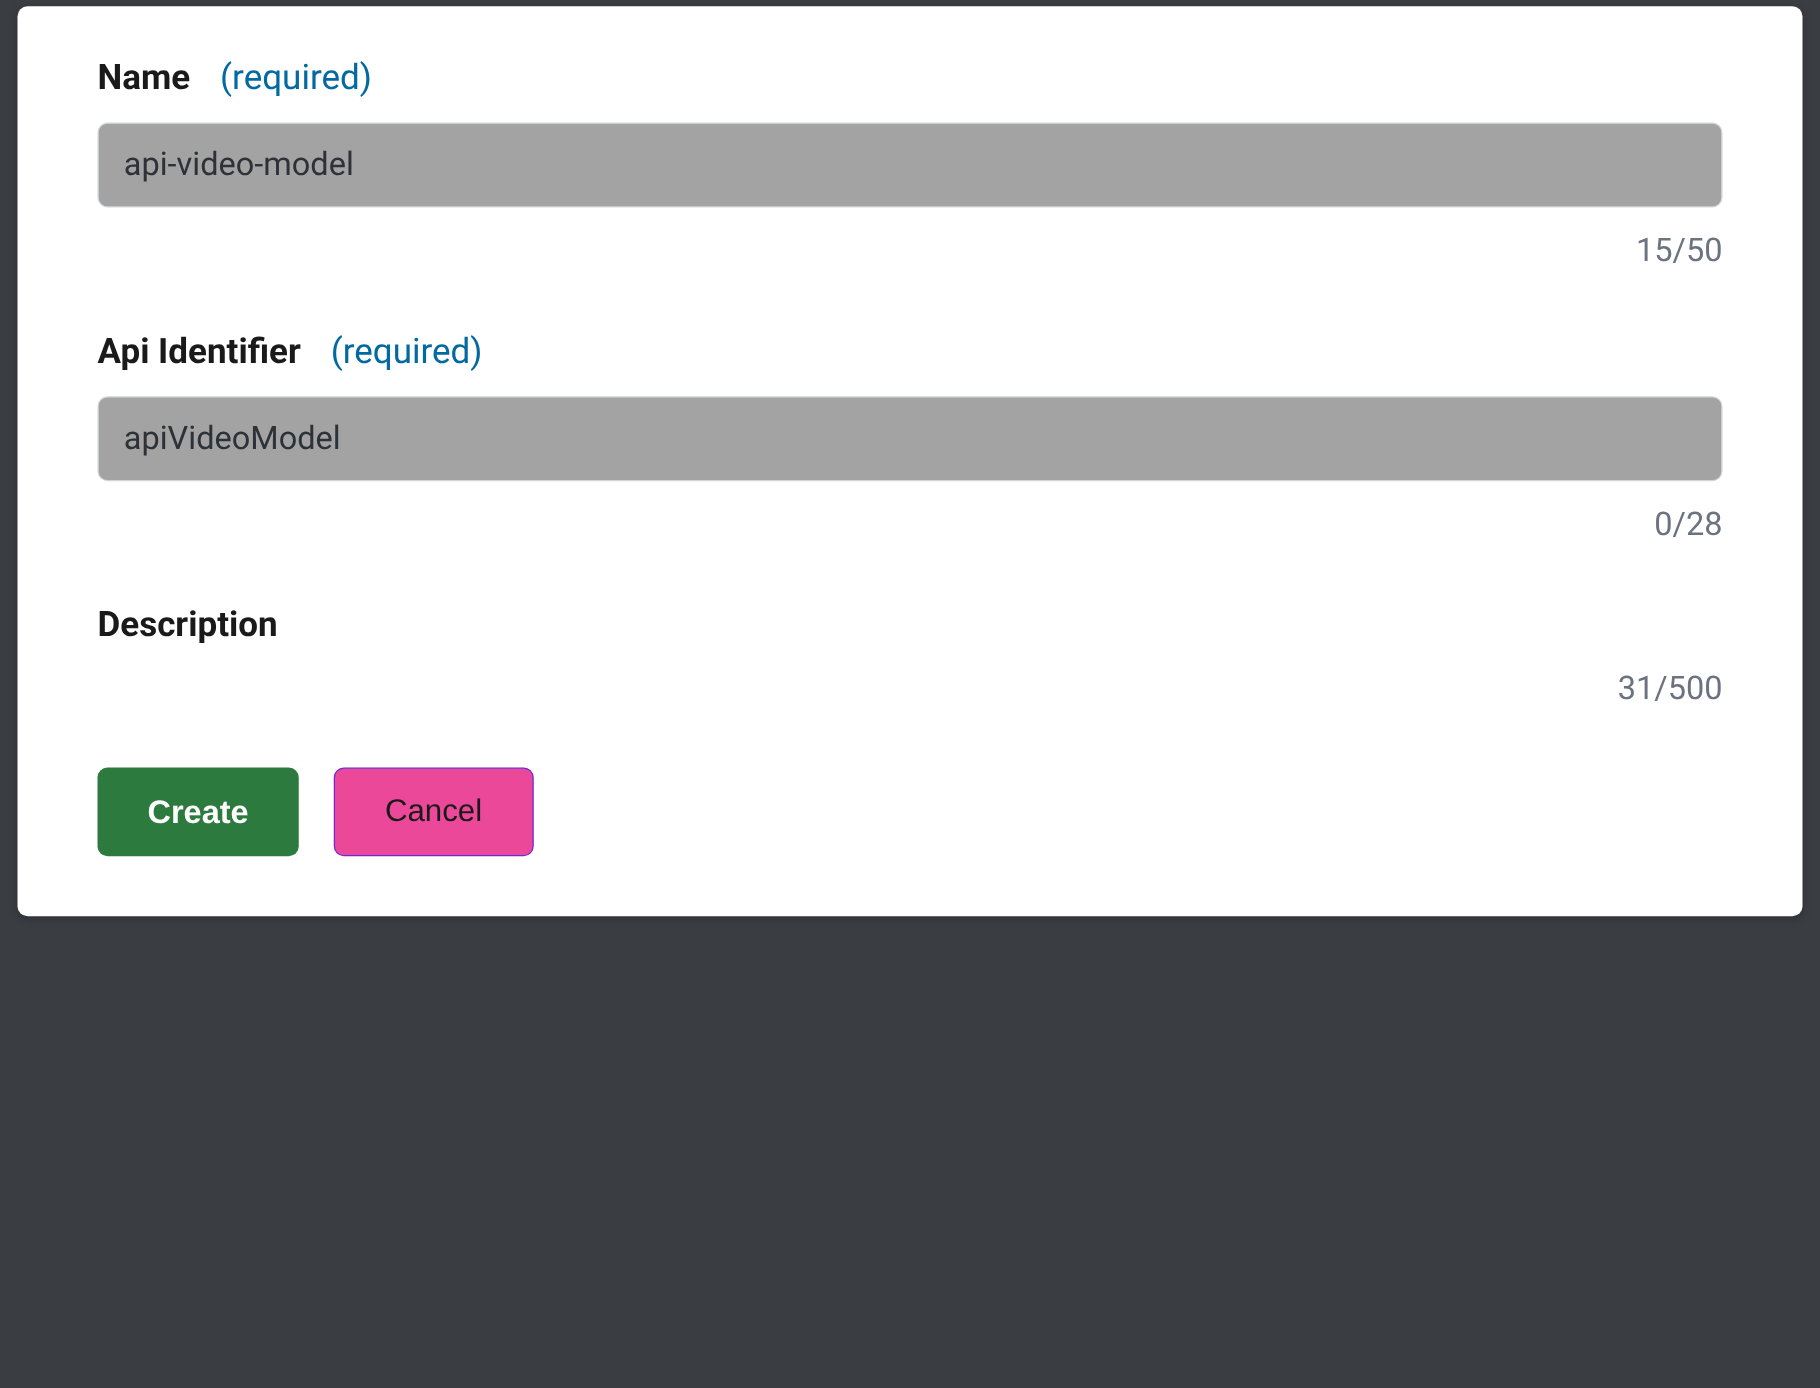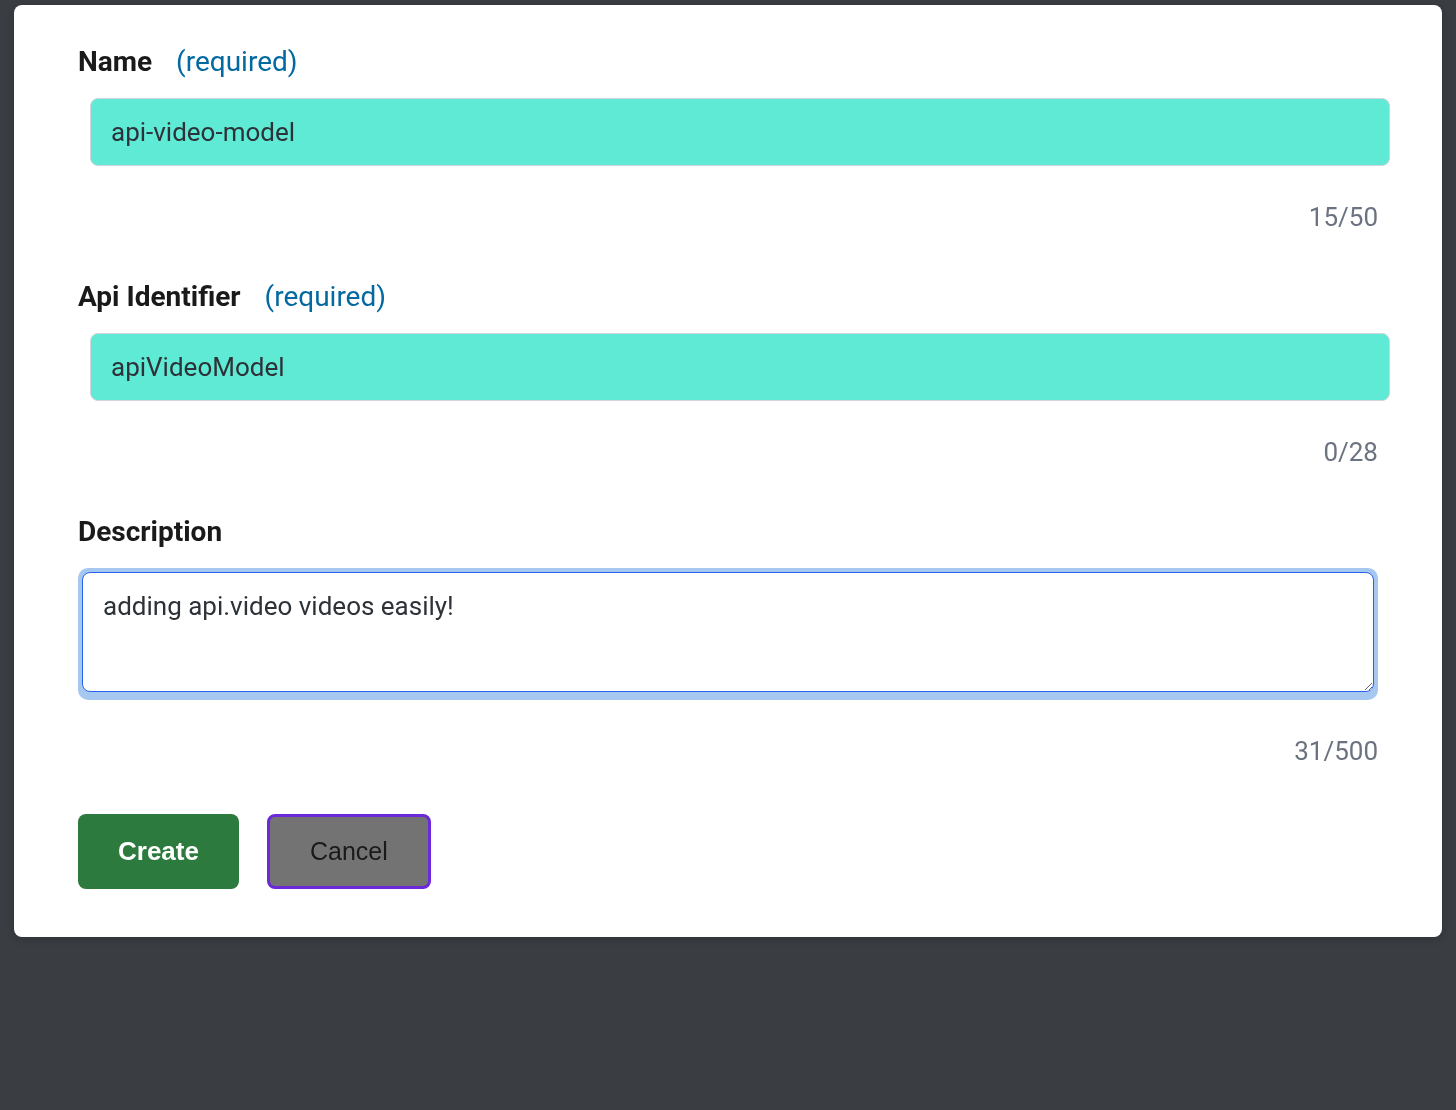--- a/index.html
+++ b/index.html
@@ -69,23 +69,22 @@
     }
     .text-input {
       width: 100%;
       margin-top: 20px;
       padding: 18px 20px;
       font-size: 26px;
       font-family: inherit;
       color: #2d3239;
       border: 1px solid #d1d5db;
       border-radius: 8px;
-      background: #5eead4;
+      background: #a3a3a3;
       outline: none;
-      margin-left: 12px;
     }
     .textarea-input {
       width: 100%;
       margin-top: 20px;
       padding: 18px 20px;
       font-size: 26px;
       font-family: inherit;
       color: #2d3239;
       border: 1px solid #d1d5db;
       border-radius: 8px;
@@ -103,21 +102,21 @@
       margin-top: 20px;
     }
     .textarea-wrapper .textarea-input {
       margin-top: 0;
       border: 1px solid #2563eb;
     }
     .helper-row {
       display: flex;
       justify-content: flex-end;
       align-items: center;
-      margin-top: 36px;
+      margin-top: 20px;
     }
     .helper-text {
       font-size: 26px;
       color: #6b7280;
     }
     .char-count {
       font-size: 26px;
       color: #6b7280;
       text-align: right;
       margin-left: auto;
@@ -131,25 +130,25 @@
       background: #2d7a3e;
       color: #ffffff;
       font-size: 26px;
       font-weight: 600;
       border: none;
       border-radius: 8px;
       padding: 20px 40px;
       cursor: pointer;
     }
     .btn-secondary {
-      background: #737373;
+      background: #ec4899;
       color: #1a1a1a;
       font-size: 25px;
       font-weight: 500;
-      border: 3px solid #6d28d9;
+      border: 1px solid #6d28d9;
       border-radius: 8px;
       padding: 20px 40px;
       cursor: pointer;
     }
   </style>
 </head>
 <body>
 
 <div class="modal">
 
@@ -168,23 +167,20 @@
       <span class="form-label">Api Identifier</span>
       <span class="required-hint">(required)</span>
       <input type="text" class="text-input" value="apiVideoModel" style="">
       <div class="helper-row">
         <span class="char-count">0/28</span>
       </div>
     </div>
 
     <div class="form-group">
       <span class="form-label">Description</span>
-      <div class="textarea-wrapper">
-        <textarea class="textarea-input" style="">adding api.video videos easily!</textarea>
-      </div>
       <div class="helper-row">
         <span class="char-count">31/500</span>
       </div>
     </div>
 
     <div class="button-row">
       <button class="btn-primary">Create</button>
       <button class="btn-secondary">Cancel</button>
     </div>
 

